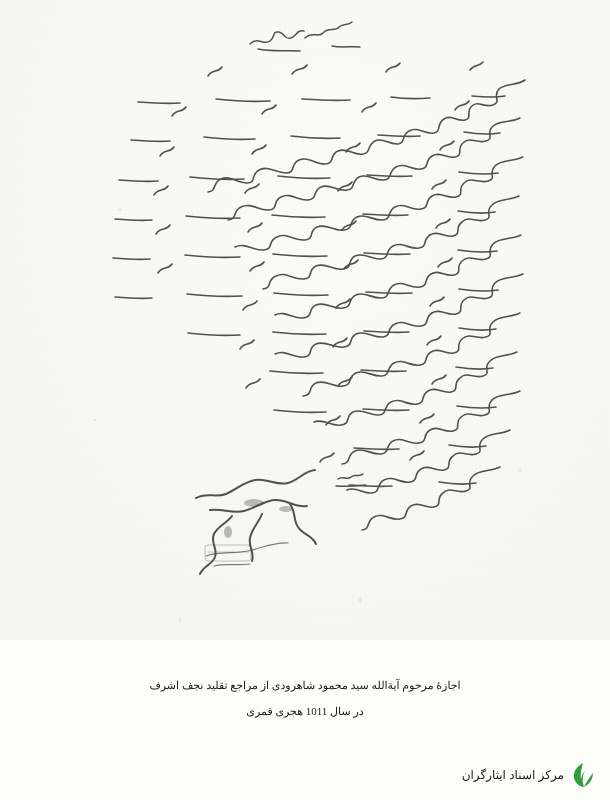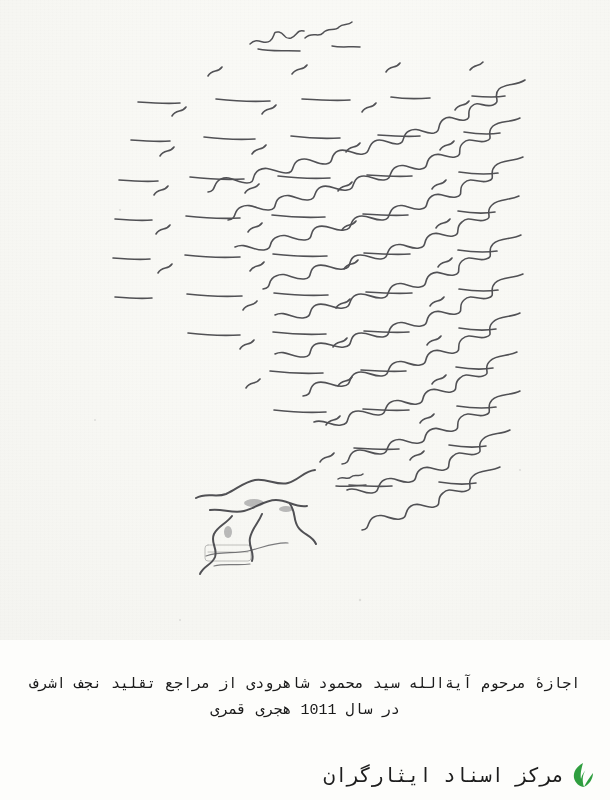--- a/index.html
+++ b/index.html
@@ -51,22 +51,22 @@
   .caption {
     position: absolute;
     left: 0;
     top: 672px;
     width: 610px;
     text-align: center;
     direction: rtl;
     color: #1a1a1a;
   }
   .caption-line {
-    font-family: Liberation Mono, monospace;
-    font-size: 15px;
+    font-family: Liberation Serif, serif;
+    font-size: 11px;
     line-height: 26px;
     letter-spacing: 0;
   }
 
   
   .logo {
     position: absolute;
     right: 14px;
     bottom: 12px;
     display: flex;
@@ -74,22 +74,22 @@
     direction: rtl;
     gap: 6px;
   }
   .logo-mark {
     width: 26px;
     height: 26px;
     position: relative;
     flex: none;
   }
   .logo-text {
-    font-family: Liberation Mono, monospace;
-    font-size: 20px;
+    font-family: Liberation Sans, sans-serif;
+    font-size: 12px;
     color: #1d1d1d;
     letter-spacing: 0;
     white-space: nowrap;
   }
   .sr {
     position: absolute;
     width: 1px; height: 1px;
     overflow: hidden;
     clip: rect(0 0 0 0);
     white-space: nowrap;

